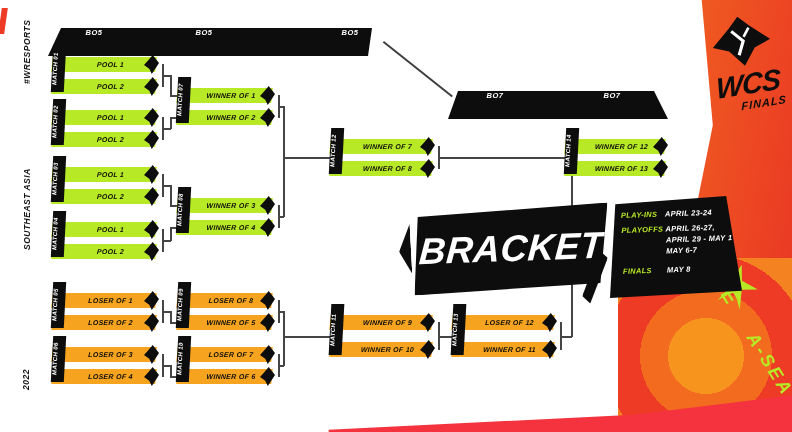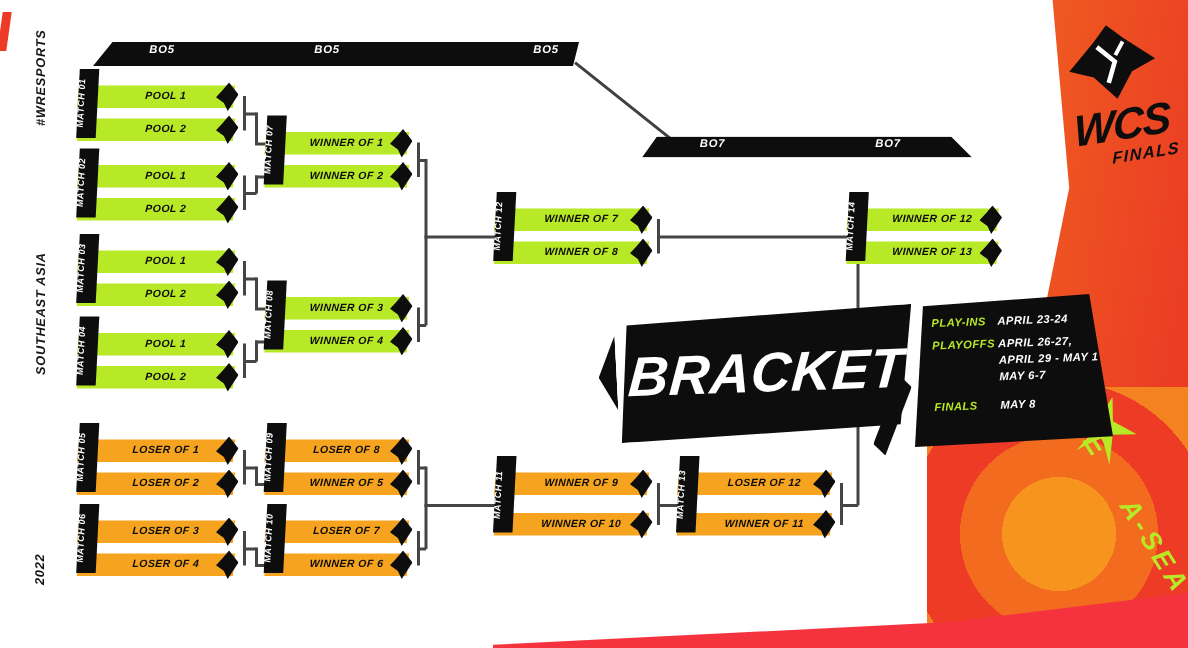--- a/index.html
+++ b/index.html
@@ -95,27 +95,27 @@
       <path d="M39 12 L33 20" stroke="#ffffff" stroke-width="2.5" fill="none"></path>
     </svg>
     <div class="logo-title">WCS</div>
     <div class="logo-sub">FINALS</div>
   </div>
 
   <div class="vlabel" style="left:22px;top:26px;height:58px;">#WRESPORTS</div>
   <div class="vlabel" style="left:22px;top:170px;height:80px;">SOUTHEAST ASIA</div>
   <div class="vlabel" style="left:21px;top:366px;height:28px;">2022</div>
 
-  <div class="round-bar" id="bo5bar" style="left:62px;top:28px;width:324px;height:16px;clip-path:polygon(13px 0,100% 0,calc(100% - 4px) 100%,0 100%);">
+  <div class="round-bar" id="bo5bar" style="left:48px;top:28px;width:324px;height:28px;clip-path:polygon(13px 0,100% 0,calc(100% - 4px) 100%,0 100%);">
       <span style="left: 26px;">BO5</span>
       <span style="left: 136px;">BO5</span>
       <span style="left: 282px;">BO5</span>
     </div>
   <div class="diag-line" style="left:384px;top:41px;width:88px;transform:rotate(38.5deg);"></div>
-  <div class="round-bar" id="bo7bar" style="left:428px;top:91px;width:220px;height:14px;clip-path:polygon(10px 0,calc(100% - 14px) 0,100% 100%,0 100%);">
+  <div class="round-bar" id="bo7bar" style="left:448px;top:91px;width:220px;height:28px;clip-path:polygon(10px 0,calc(100% - 14px) 0,100% 100%,0 100%);">
       <span style="left: 27px;">BO7</span>
       <span style="left: 144px;">BO7</span>
     </div>
 
   <div id="bracket">
       <div class="line" style="left: 162px; top: 64px; width: 1.5px; height: 23px;"></div>
       <div class="line" style="left: 162px; top: 75px; width: 9px; height: 1.5px;"></div>
       <div class="line" style="left: 170px; top: 75px; width: 1.5px; height: 21px;"></div>
       <div class="line" style="left: 170px; top: 95px; width: 8px; height: 1.5px;"></div>
       <div class="line" style="left: 162px; top: 117px; width: 1.5px; height: 23px;"></div>

